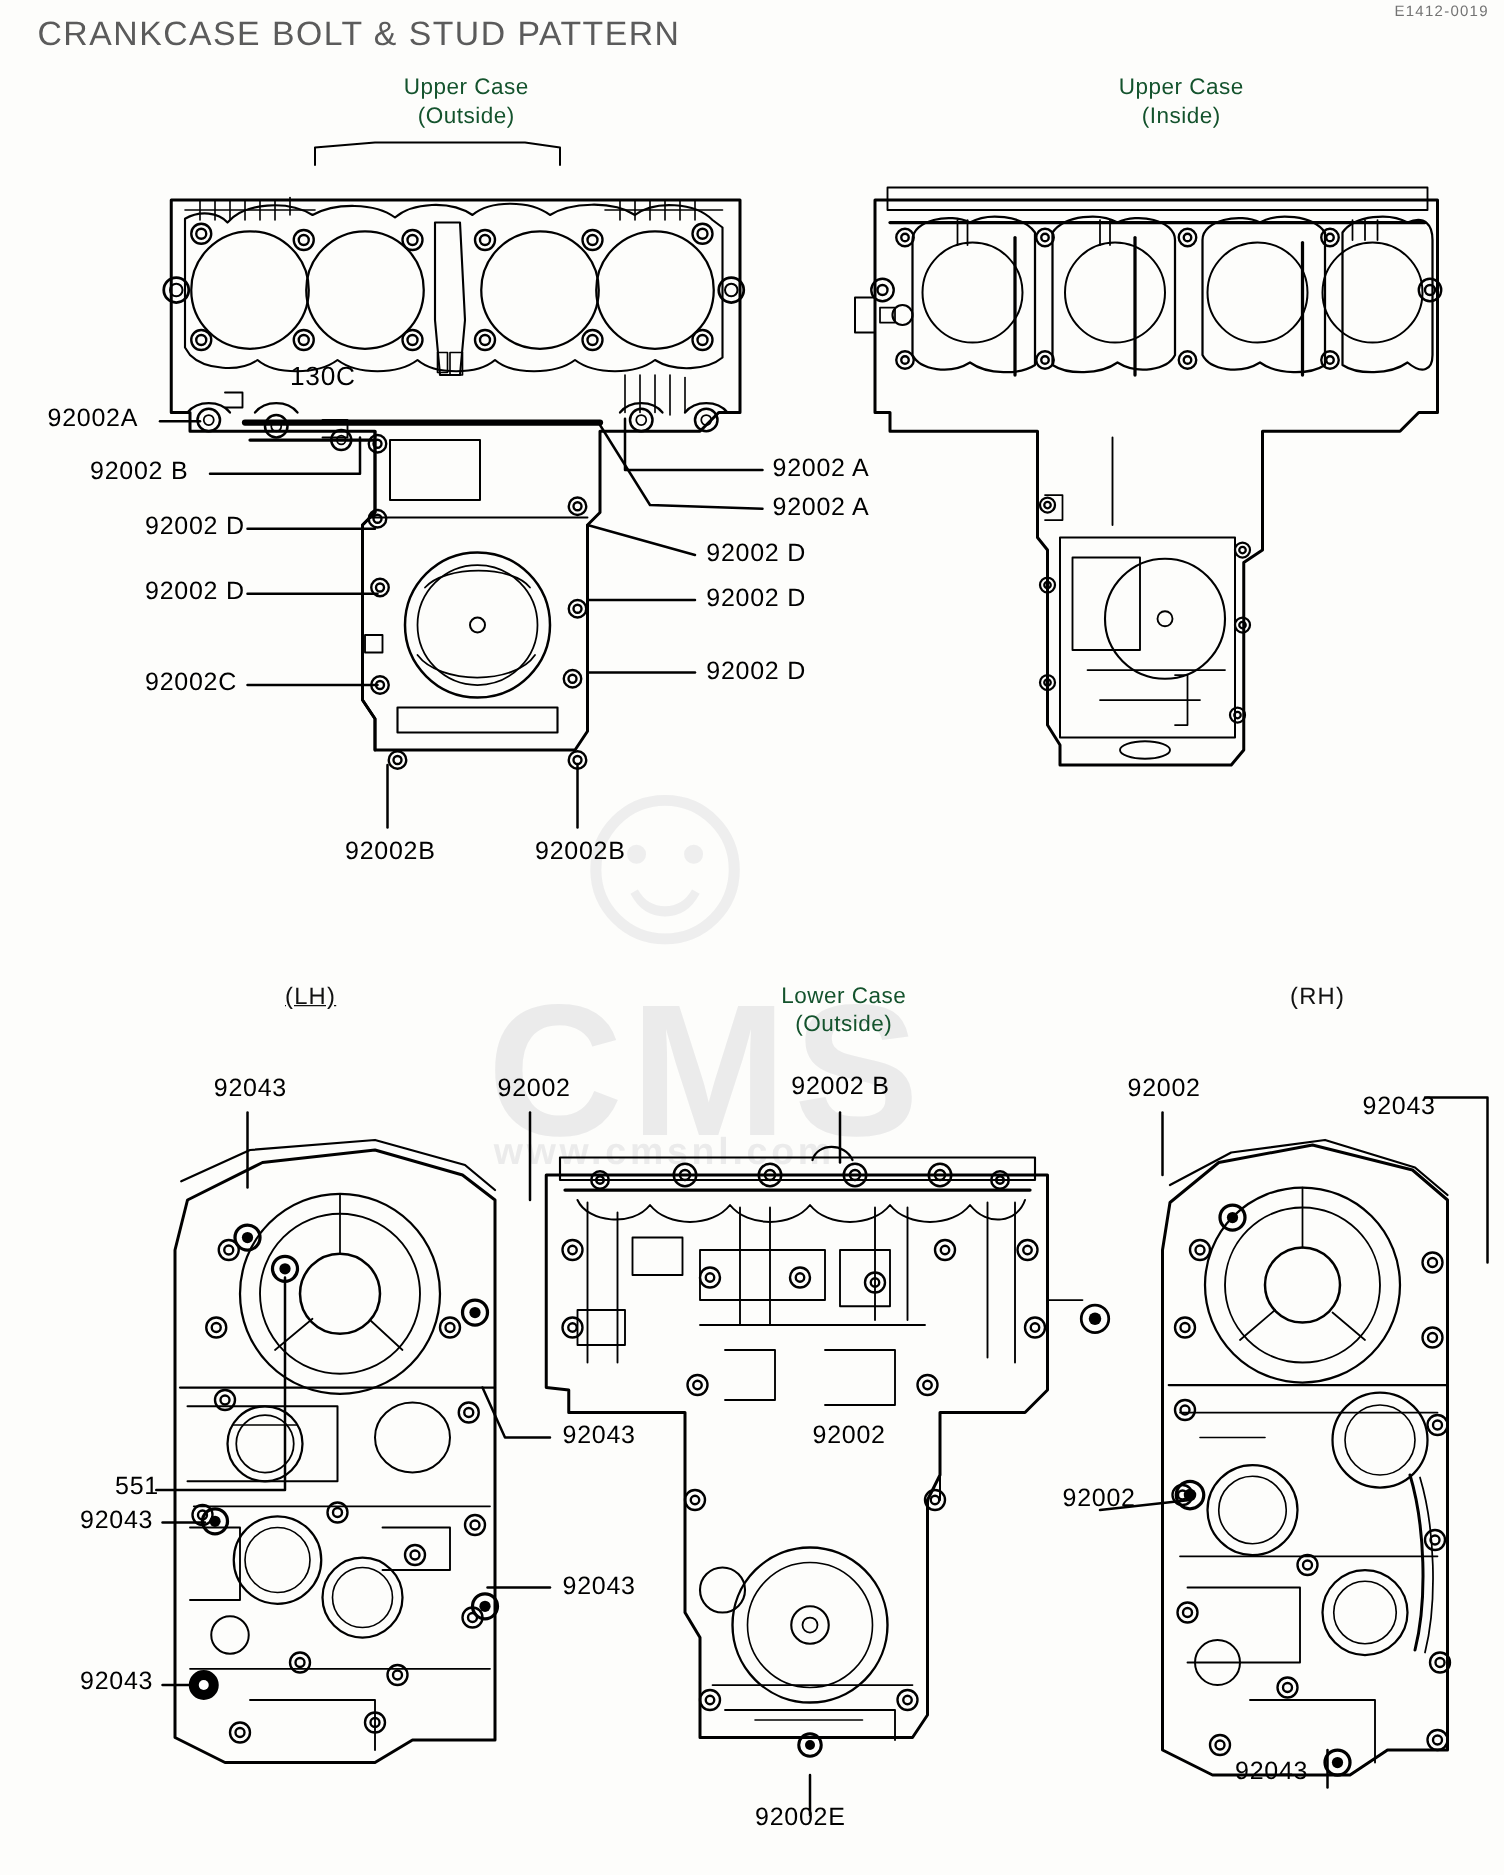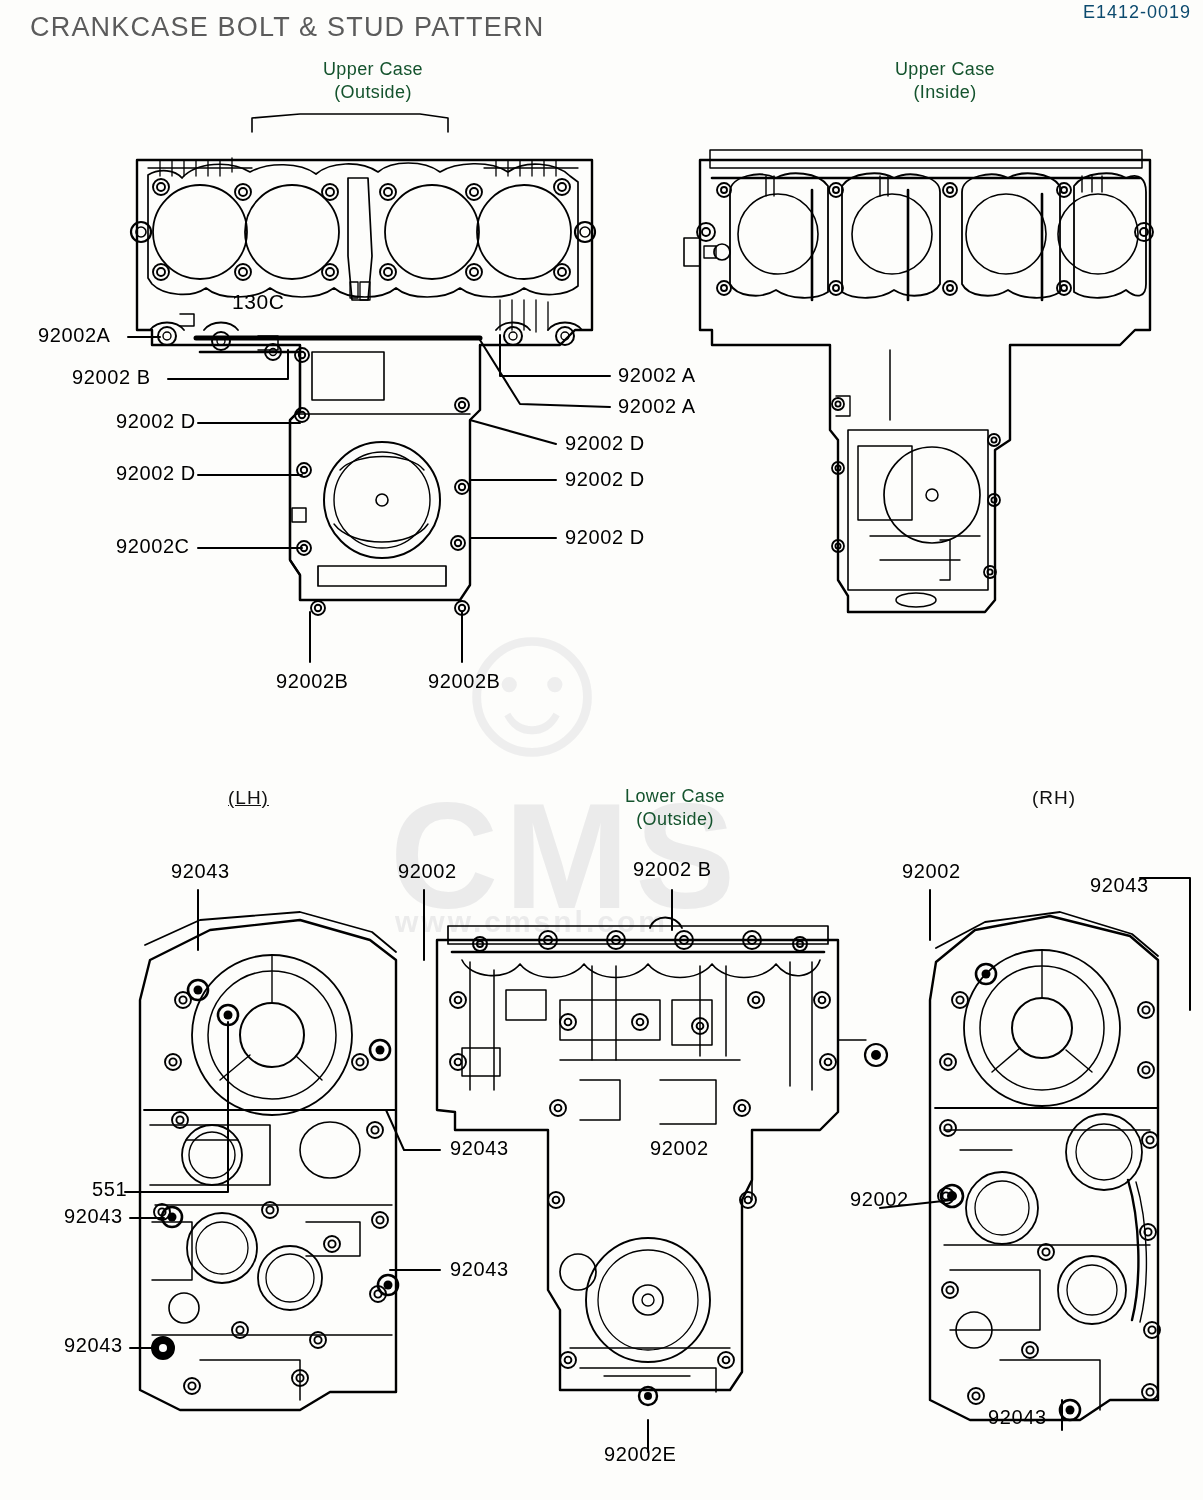--- a/index.html
+++ b/index.html
@@ -20,23 +20,23 @@
     left:30px; top:12px;
     font-size:27px;
     letter-spacing:1.2px;
     color:#5b5b5b;
     font-weight:400;
     white-space:nowrap;
   }
   .doc-code{
     position:absolute;
     right:12px; top:2px;
-    font-size:18px;
+    font-size:12px;
     letter-spacing:1px;
-    color:#0c4a6e;
+    color:#737373;
     font-family:"Liberation Sans", sans-serif;
     padding-left:20px;
   }
   .section-head{
     position:absolute;
     font-size:18px;
     color:#14532d;
     text-align:center;
     line-height:1.25;
     white-space:nowrap;

